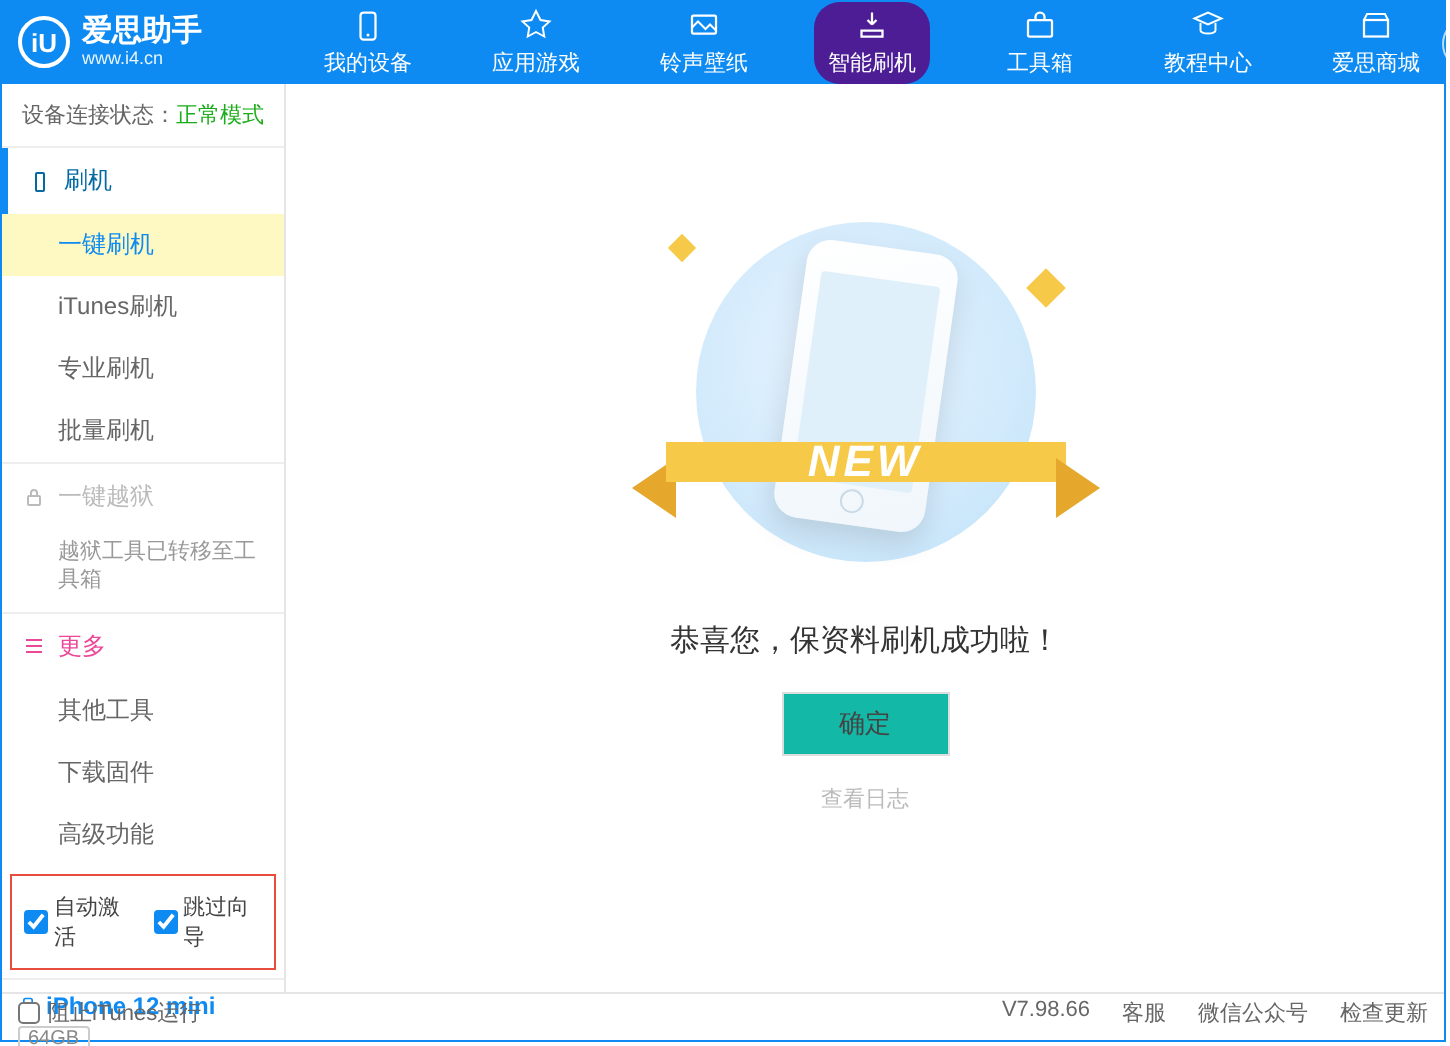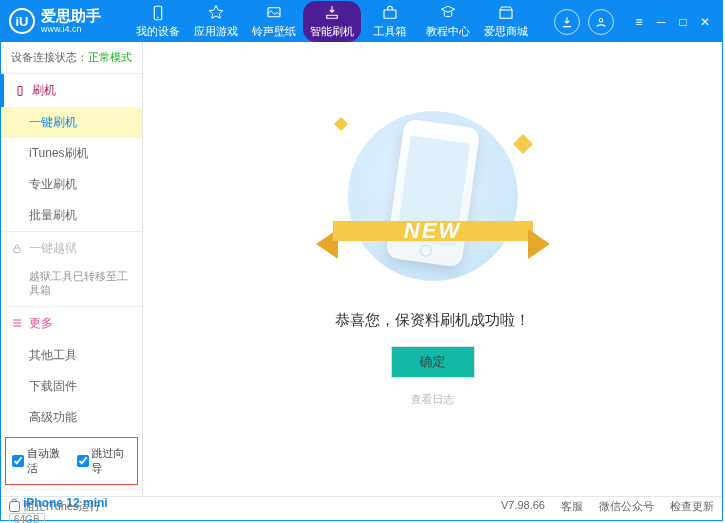--- a/index.html
+++ b/index.html
@@ -5,33 +5,33 @@
 * { margin: 0; padding: 0; box-sizing: border-box; }
 body { font-family: "Microsoft YaHei", Arial, sans-serif; font-size: 12px; color: #333; background: #fff; width: 725px; height: 523px; overflow: hidden; position: relative; }
 .app { width: 723px; height: 521px; border: 1px solid #0d8bf2; margin: 0; }
 .titlebar { height: 41px; background: #0d8bf2; display: flex; align-items: center; padding: 0 8px; }
 .logo-area { display: flex; align-items: center; gap: 6px; min-width: 120px; }
 .logo-circle { width: 26px; height: 26px; border: 2px solid #fff; border-radius: 50%; display: flex; align-items: center; justify-content: center; color: #fff; font-weight: bold; font-size: 13px; }
 .logo-text { color: #fff; line-height: 1.1; }
 .logo-text .big { font-size: 15px; font-weight: bold; }
 .logo-text .small { font-size: 9px; opacity: .9; }
 .nav { display: flex; flex: 1; height: 100%; }
-.nav-item { width: 58px; display: flex; flex-direction: column; align-items: center; justify-content: center; gap: 2px; color: #fff; cursor: pointer; font-size: 11px; }
+.nav-item { width: 58px; display: flex; flex-direction: column; align-items: center; justify-content: center; gap: 2px; color: #fff; cursor: pointer; font-size: 11px; margin-left: 26px; }
 .nav-item.active { background: #4c1d95; border-radius: 13px; }
 .nav-item svg { fill: #fff; }
 .title-right { display: flex; align-items: center; gap: 4px; margin-left: auto; }
 .tr-icon { width: 18px; height: 18px; display: flex; align-items: center; justify-content: center; color: #fff; cursor: pointer; font-size: 12px; }
 .tr-circle { width: 26px; height: 26px; border: 1.5px solid rgba(255,255,255,.7); border-radius: 50%; display: flex; align-items: center; justify-content: center; color: #fff; margin-left: 4px; }
 .body { display: flex; height: 454px; }
 .sidebar { width: 142px; border-right: 1px solid #e5e5e5; display: flex; flex-direction: column; }
 .conn-status { padding: 8px 10px; font-size: 11px; color: #666; }
 .conn-status .val { color: #1aad19; }
 .side-section { border-top: 1px solid #eee; }
 .side-head { display: flex; align-items: center; gap: 6px; padding: 8px 10px; color: #555; font-size: 12px; border-left: 3px solid transparent; }
-.side-head.blue { color: #be185d; border-left-color: #0d8bf2; }
+.side-head.blue { color: #0369a1; border-left-color: #0d8bf2; }
 .side-head svg { fill: currentColor; }
 .side-item { padding: 7px 6px 7px 28px; color: #666; cursor: pointer; font-size: 12px; }
 .side-item.active { background: #fef9c3; color: #0d8bf2; }
 .side-note { font-size: 11px; color: #999; padding: 4px 6px 8px 28px; line-height: 1.3; }
 .jail-head { display: flex; align-items: center; gap: 6px; padding: 8px 10px; color: #bbb; font-size: 12px; }
 .more-head { display: flex; align-items: center; gap: 6px; padding: 8px 10px; color: #ec4899; font-size: 12px; }
 .checkbox-row { padding: 8px 6px; border: 1px solid #e74c3c; margin: 4px; display: flex; gap: 10px; font-size: 11px; color: #444; }
 .cb { display: flex; align-items: center; gap: 3px; }
 .cb input { accent-color: #0d8bf2; width: 12px; height: 12px; }
 .device-block { padding: 6px 8px; border-top: 1px solid #eee; flex-shrink: 0; }

